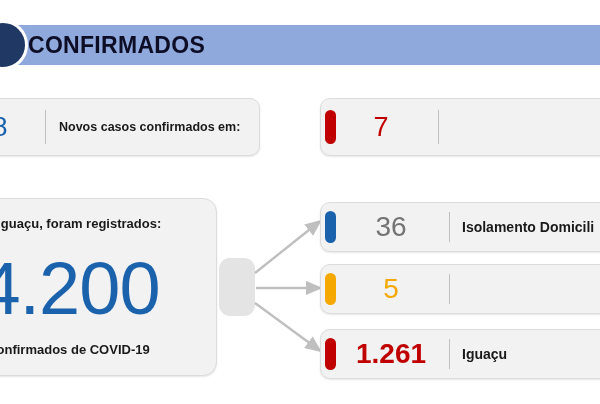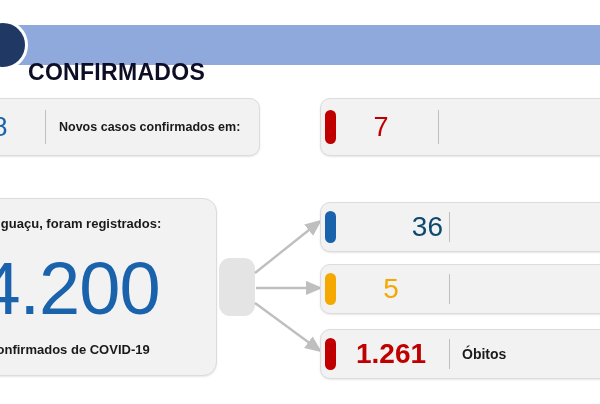--- a/index.html
+++ b/index.html
@@ -42,21 +42,20 @@
     position: absolute;
     left: 28px;
     top: 0;
     height: 40px;
     line-height: 40px;
     font-size: 23px;
     font-weight: bold;
     color: #0D0D26;
     letter-spacing: 0.3px;
     white-space: nowrap;
-    margin-top: 27px;
   }
 
   
   .card {
     position: absolute;
     background: #F2F2F2;
     border: 1px solid #DCDCDC;
     border-radius: 10px;
     box-sizing: border-box;
     box-shadow: 0 1px 2px rgba(0,0,0,0.10);
@@ -245,21 +244,21 @@
     top: 50%;
     transform: translateY(-50%);
     font-size: 14px;
     font-weight: bold;
     color: #1A1A1A;
     white-space: nowrap;
   }
 
   #card-isolation { top: 202px; }
   #card-isolation .accent-pill { background: #1A62AC; }
-  #card-isolation .big-num { color: #0c4a6e; text-align: right; }
+  #card-isolation .big-num { color: #737373; }
 
   #card-hospitalized { top: 264px; }
   #card-hospitalized .accent-pill { background: #F5A800; }
   #card-hospitalized .big-num { color: #F5A800; }
 
   #card-deaths { top: 329px; }
   #card-deaths .accent-pill { background: #C00000; }
   #card-deaths .big-num { color: #C00000; font-weight: bold; }
 </style>
 </head>
@@ -301,26 +300,27 @@
   </defs>
   <line x1="255" y1="273" x2="319" y2="222" stroke="#BFBFBF" stroke-width="2.4" marker-end="url(#arrowhead)"></line>
   <line x1="256" y1="288" x2="319" y2="288" stroke="#BFBFBF" stroke-width="2.4" marker-end="url(#arrowhead)"></line>
   <line x1="255" y1="303" x2="319" y2="350" stroke="#BFBFBF" stroke-width="2.4" marker-end="url(#arrowhead)"></line>
 </svg>
 
 <div class="card breakdown-card" id="card-isolation">
   <div class="accent-pill"></div>
   <div class="big-num">36</div>
   <div class="divider-v"></div>
+  <div class="row-label">Isolamento Domicili</div>
 </div>
 
 <div class="card breakdown-card" id="card-hospitalized">
   <div class="accent-pill"></div>
   <div class="big-num">5</div>
   <div class="divider-v"></div>
 </div>
 
 <div class="card breakdown-card" id="card-deaths">
   <div class="accent-pill"></div>
   <div class="big-num">1.261</div>
   <div class="divider-v"></div>
-  <div class="row-label">Óbitos</div>
+  <div class="row-label">Iguaçu</div>
 </div>
 
 </body></html>

